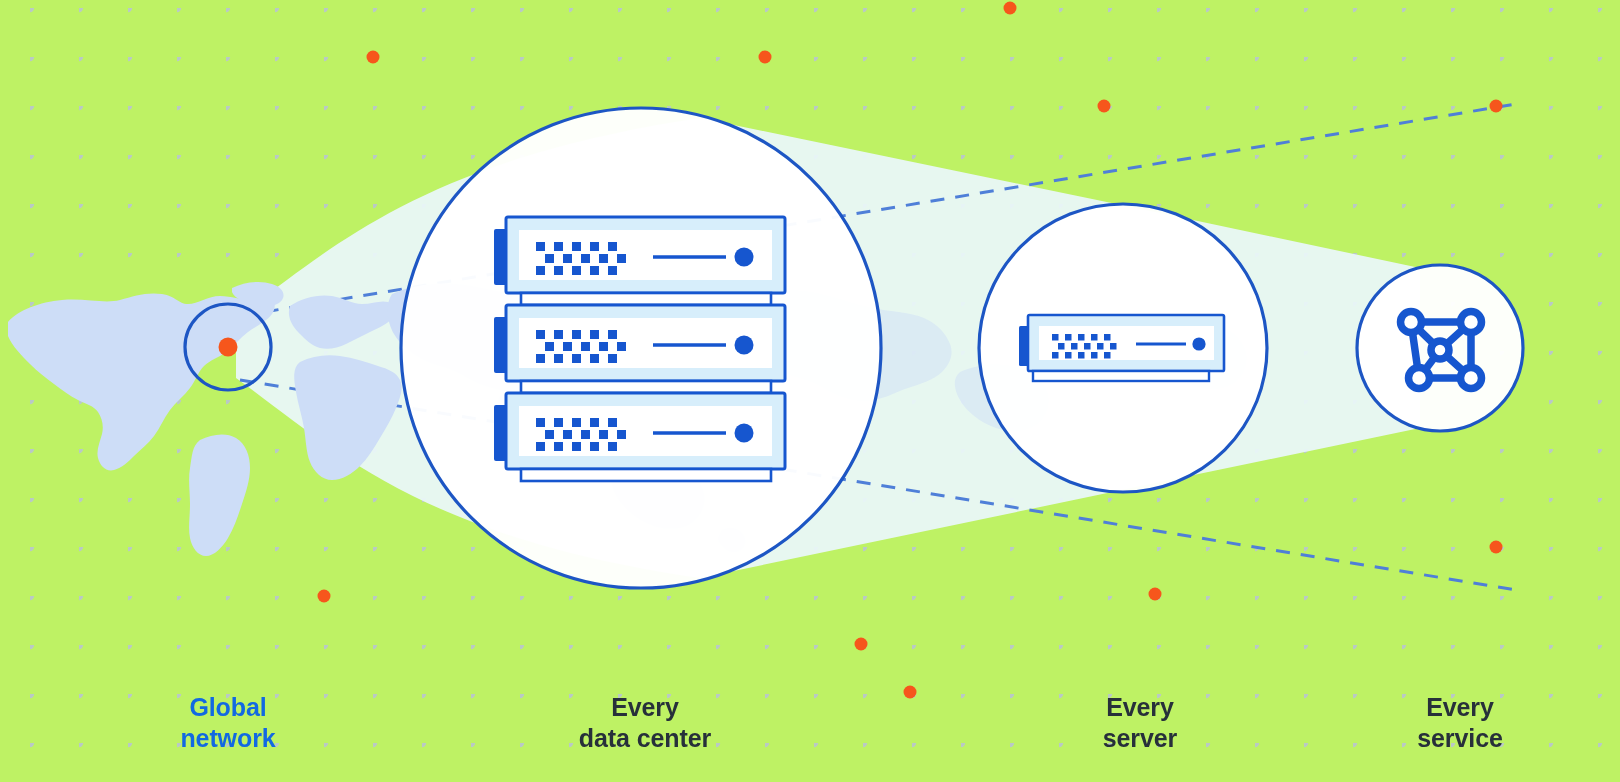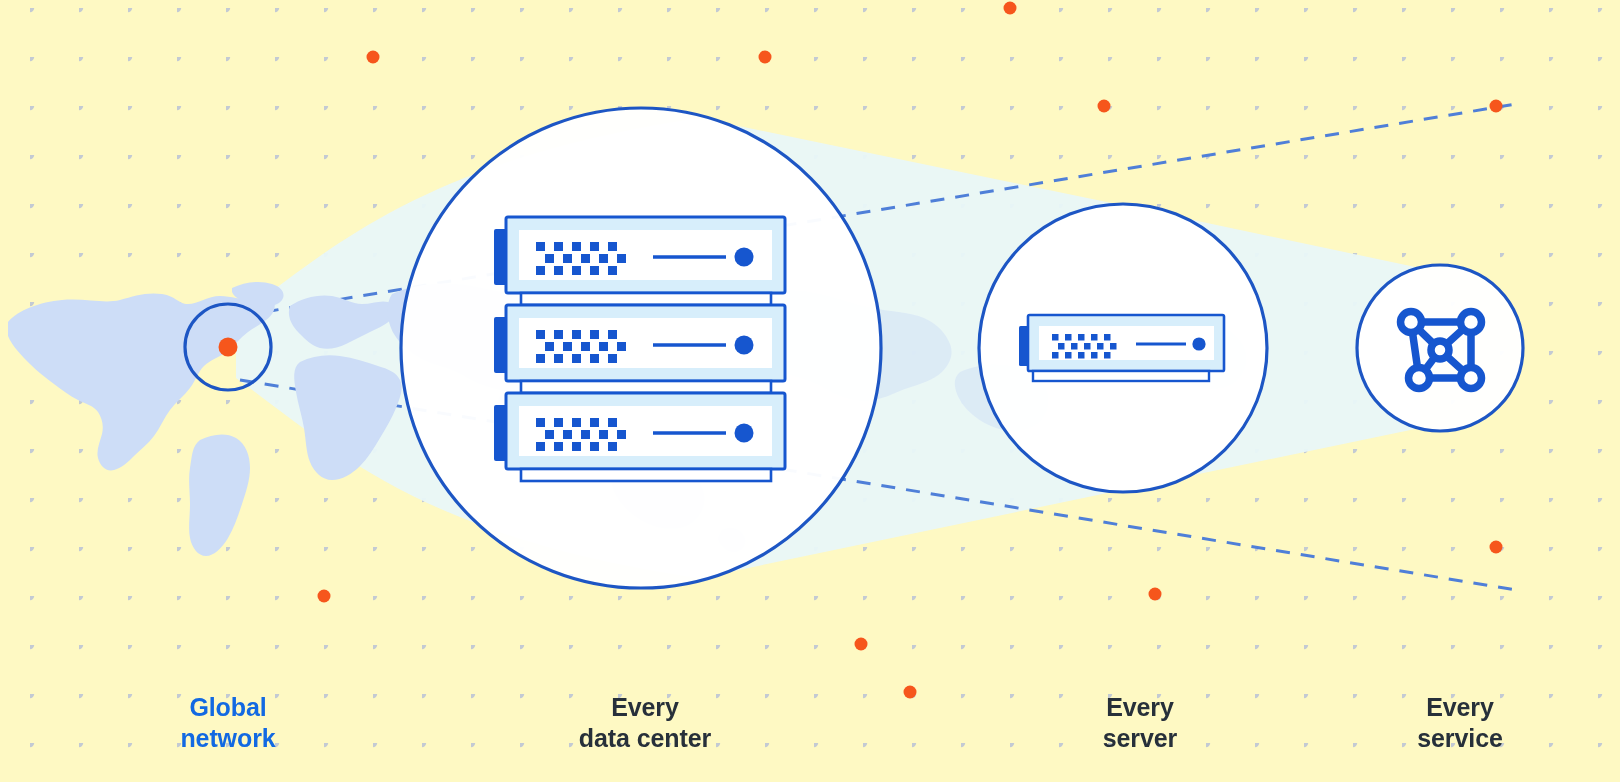--- a/index.html
+++ b/index.html
@@ -10,21 +10,21 @@
   }
   body {
     font-family: "Liberation Sans", sans-serif;
     -webkit-font-smoothing: antialiased;
   }
   #stage {
     position: relative;
     width: 1620px;
     height: 782px;
     overflow: hidden;
-    background: #fef9c3;
+    background: #bef264;
   }
   #scene {
     position: absolute;
     inset: 0;
     width: 1620px;
     height: 782px;
     display: block;
   }
   .label {
     position: absolute;

